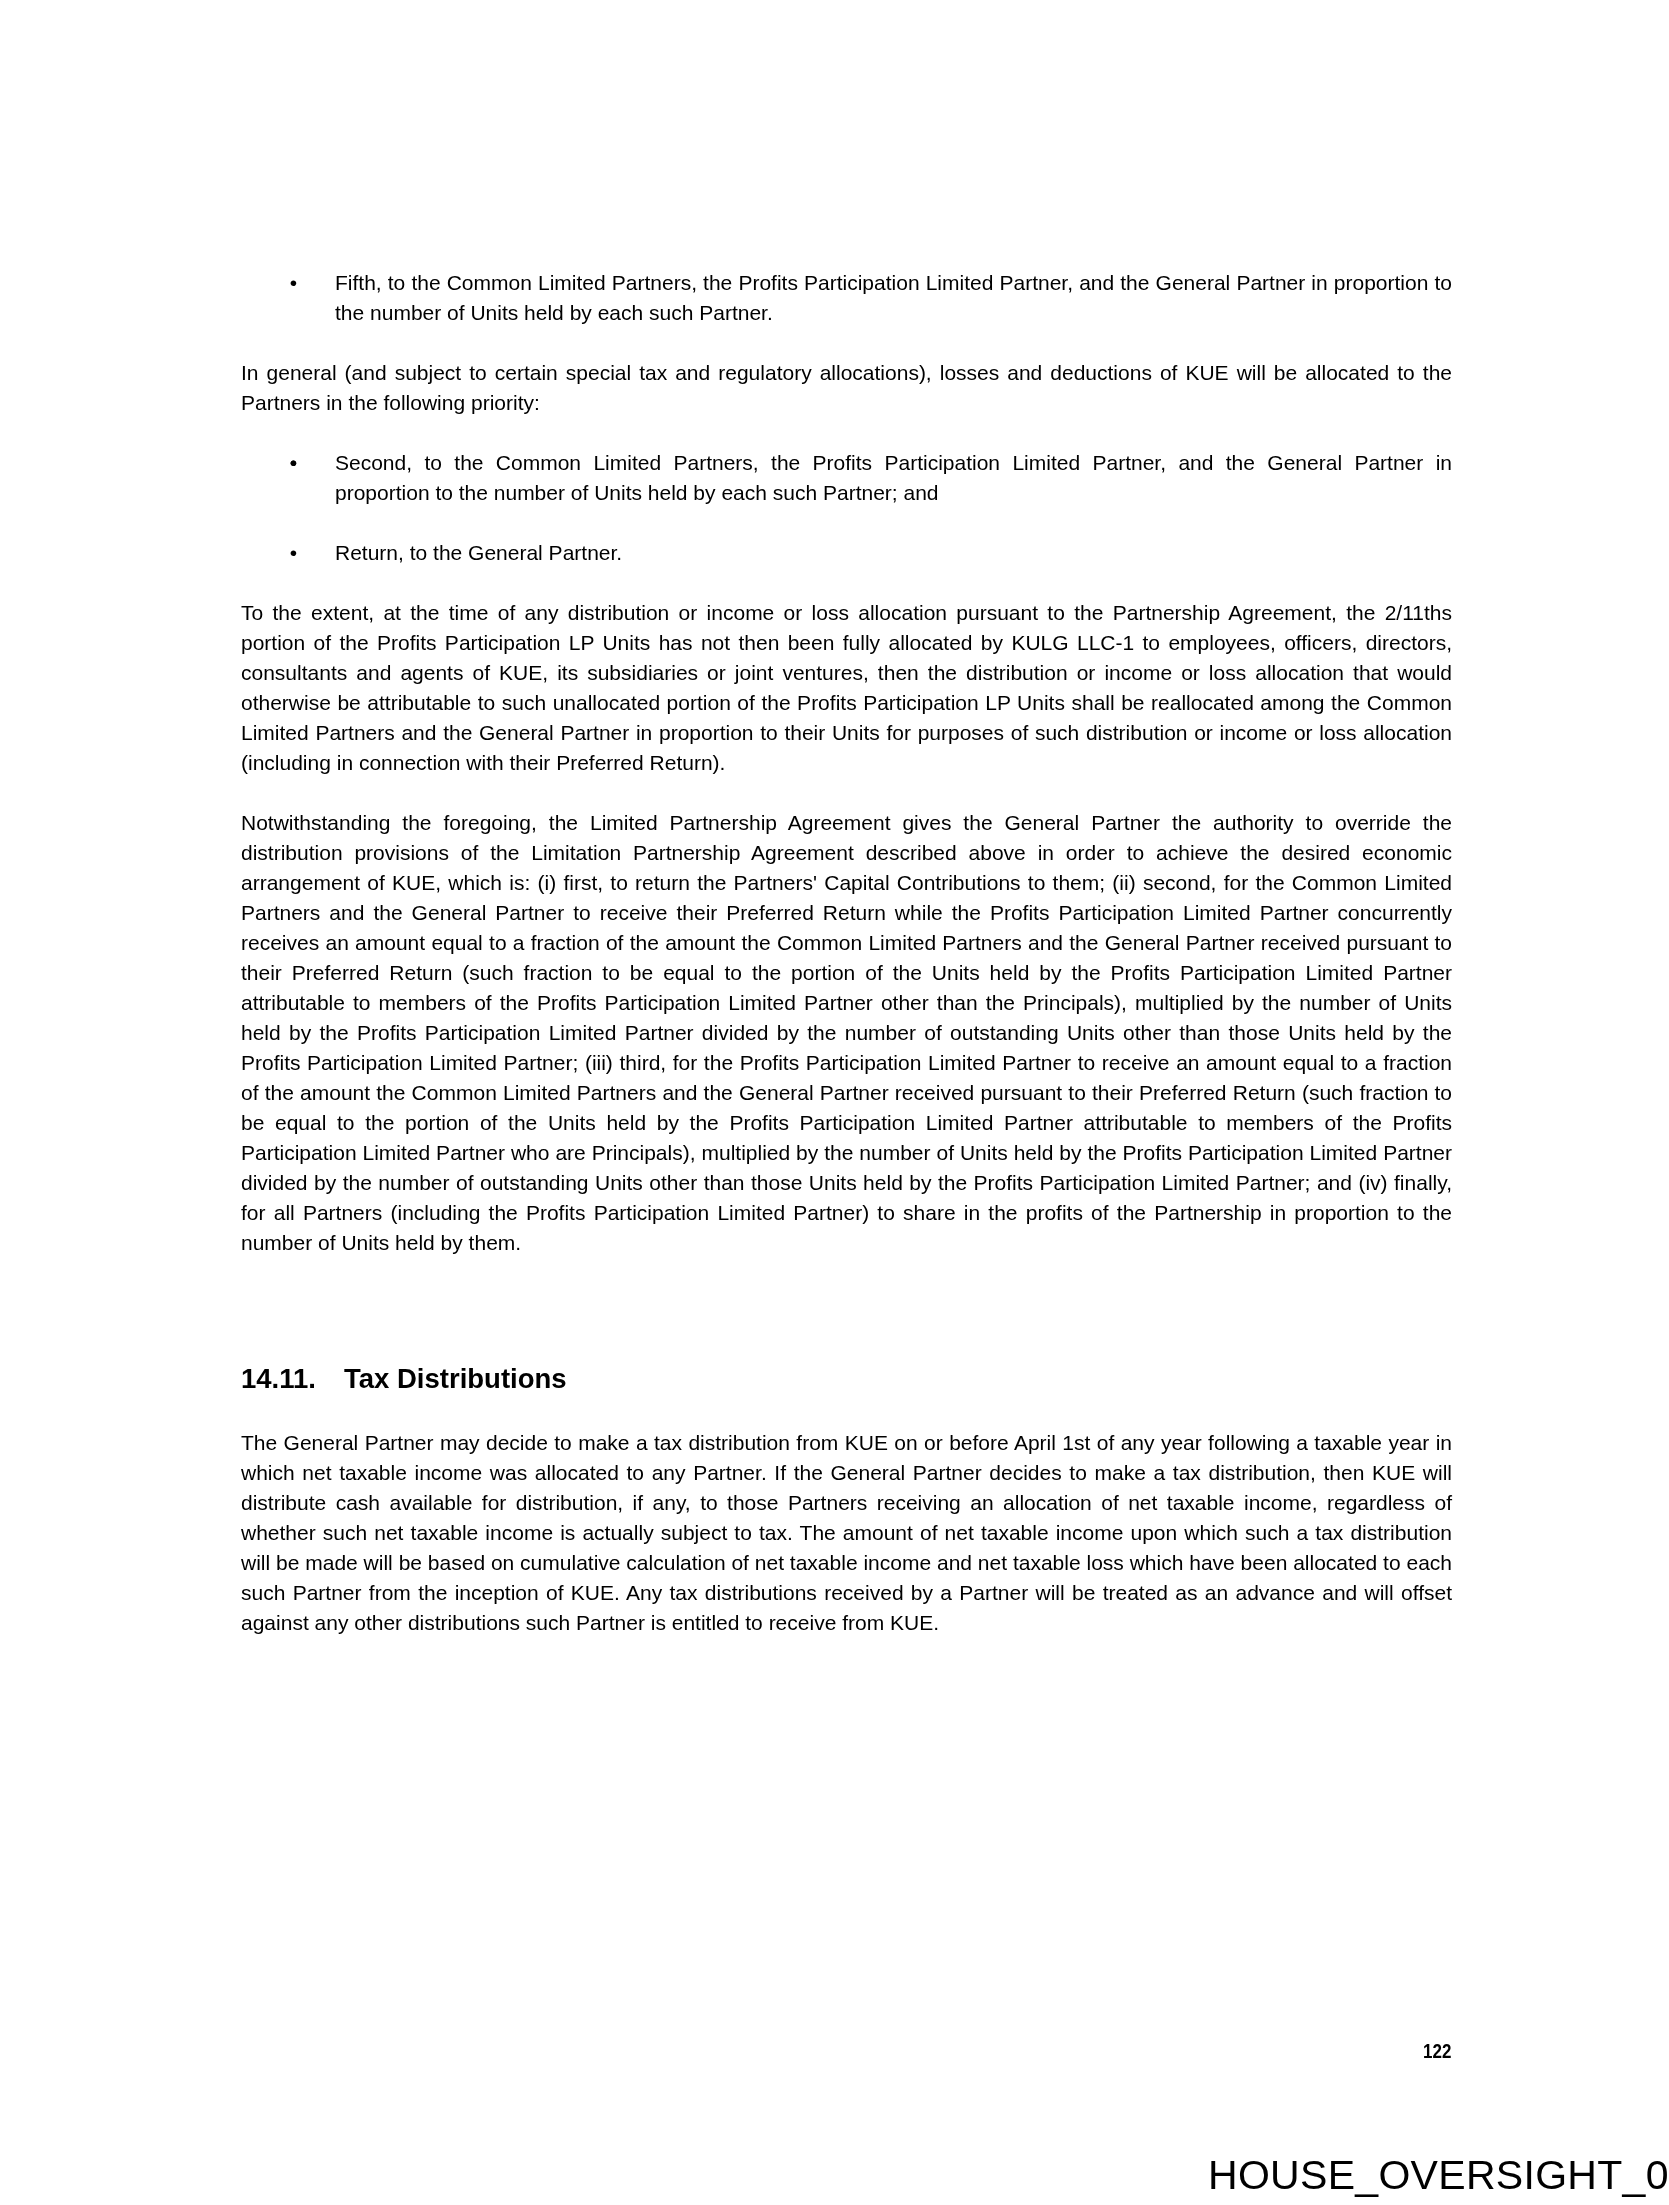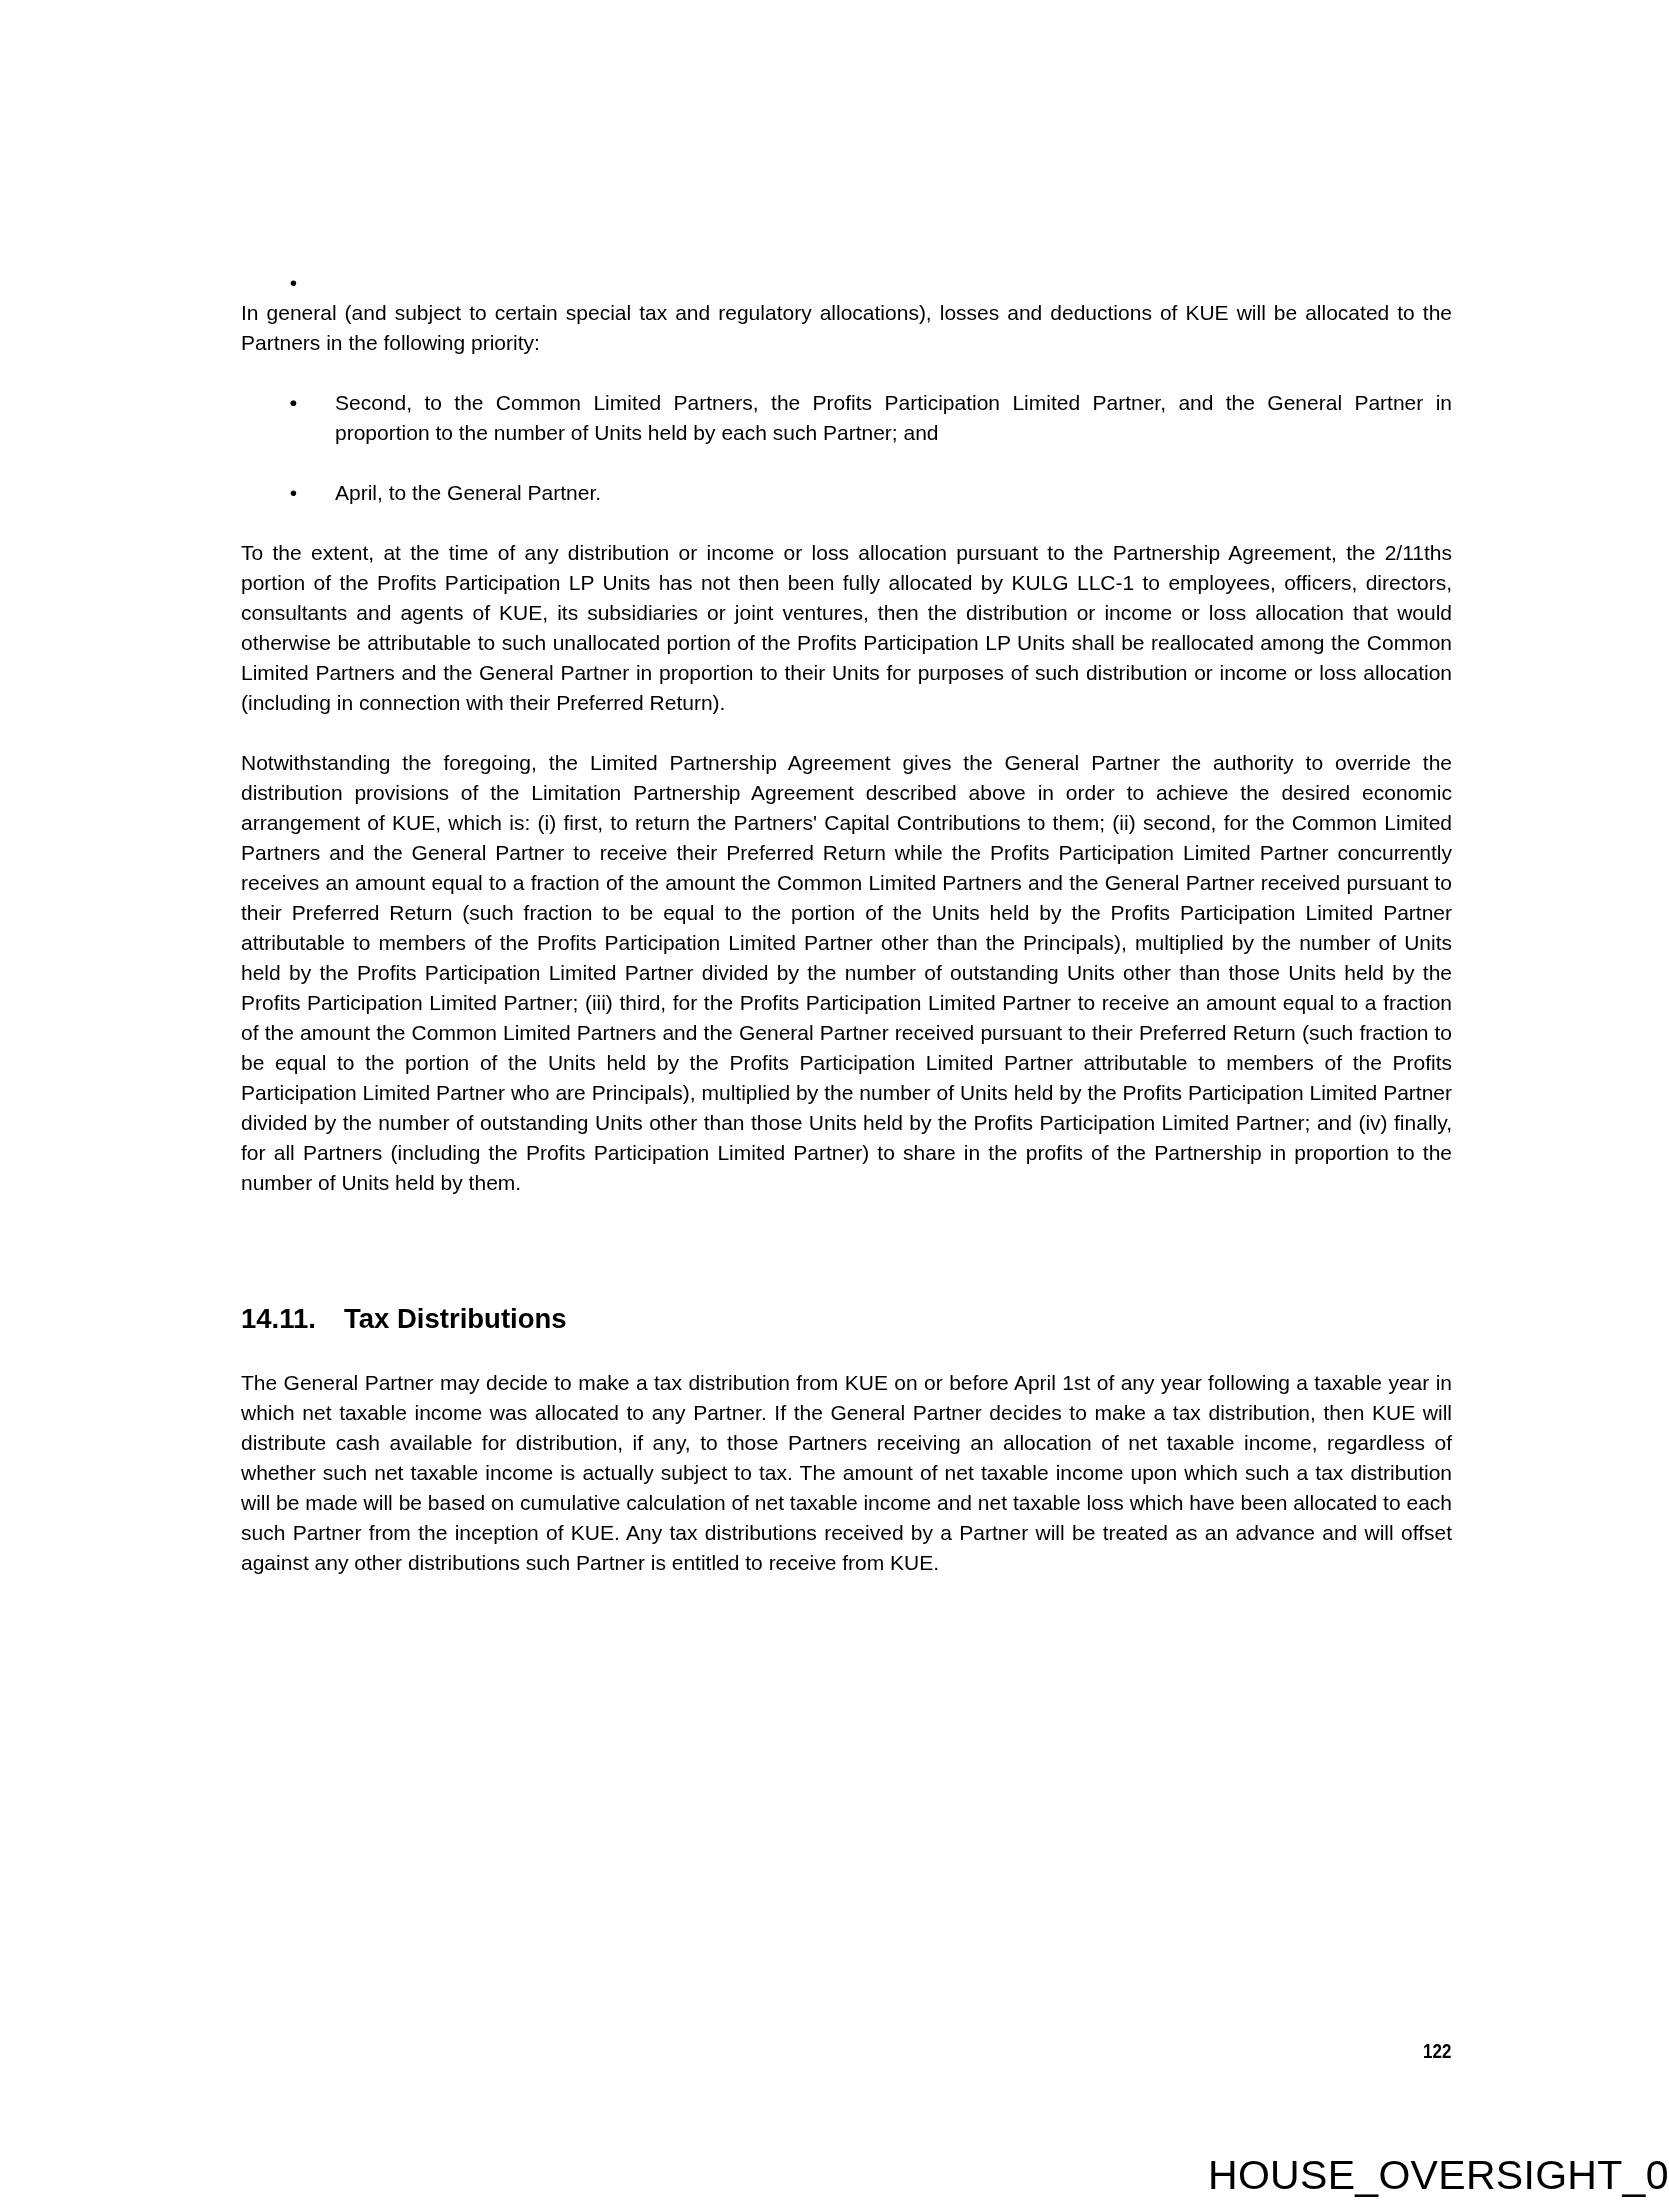--- a/index.html
+++ b/index.html
@@ -77,36 +77,37 @@
   }
 </style>
 </head>
 <body>
 
 <main class="page-body">
 
   <ul class="bullet-list">
     <li class="bullet-item">
       <span class="bullet-dot">•</span>
+      <span>Fifth, to the Common Limited Partners, the Profits Participation Limited Partner, and the General Partner in proportion to the number of Units held by each such Partner.</span>
     </li>
   </ul>
 
   <p class="para">In general (and subject to certain special tax and regulatory allocations), losses and deductions of KUE will be allocated to the Partners in the following priority:</p>
 
   <ul class="bullet-list">
     <li class="bullet-item">
       <span class="bullet-dot">•</span>
     </li>
     <li class="bullet-item">
       <span class="bullet-dot">•</span>
       <span>Second, to the Common Limited Partners, the Profits Participation Limited Partner, and the General Partner in proportion to the number of Units held by each such Partner; and</span>
     </li>
     <li class="bullet-item">
       <span class="bullet-dot">•</span>
-      <span>April, to the General Partner.</span>
+      <span>Return, to the General Partner.</span>
     </li>
   </ul>
 
   <p class="para">To the extent, at the time of any distribution or income or loss allocation pursuant to the Partnership Agreement, the 2/11ths portion of the Profits Participation LP Units has not then been fully allocated by KULG LLC-1 to employees, officers, directors, consultants and agents of KUE, its subsidiaries or joint ventures, then the distribution or income or loss allocation that would otherwise be attributable to such unallocated portion of the Profits Participation LP Units shall be reallocated among the Common Limited Partners and the General Partner in proportion to their Units for purposes of such distribution or income or loss allocation  (including in connection with their Preferred Return).</p>
 
   <p class="para" style="margin-bottom:0;">Notwithstanding the foregoing, the Limited Partnership Agreement gives the General Partner the authority to override the distribution provisions of the Limitation Partnership Agreement described above in order to achieve the desired economic arrangement of KUE, which is:  (i) first, to return the Partners' Capital Contributions to them; (ii) second, for the Common Limited Partners and the General Partner to receive their Preferred Return while the Profits Participation Limited Partner concurrently receives an amount equal to a fraction of the amount the Common Limited Partners and the General Partner received pursuant to their Preferred Return (such fraction to be equal to the portion of the Units held by the Profits Participation Limited Partner attributable to members of the Profits Participation Limited Partner other than the Principals), multiplied by the number of Units held by the Profits Participation Limited Partner divided by the number of outstanding Units other than those Units held by the Profits Participation Limited Partner; (iii) third, for the Profits Participation Limited Partner to receive an amount equal to a fraction of the amount the Common Limited Partners and the General Partner received pursuant to their Preferred Return (such fraction to be equal to the portion of the Units held by the Profits Participation Limited Partner attributable to members of the Profits Participation Limited Partner who are Principals), multiplied by the number of Units held by the Profits Participation Limited Partner divided by the number of outstanding Units other than those Units held by the Profits Participation Limited Partner; and (iv) finally, for all Partners (including the Profits Participation Limited Partner) to share in the profits of the Partnership in proportion to the number of Units held by them.</p>
 
   <h2 class="section-heading"><span class="num">14.11.</span><span>Tax Distributions</span></h2>
 
   <p class="para">The General Partner may decide to make a tax distribution from KUE on or before April 1st of any year following a taxable year in which net taxable income was allocated to any Partner.  If the General Partner decides to make a tax distribution, then KUE will distribute cash available for distribution, if any, to those Partners receiving an allocation of net taxable income, regardless of whether such net taxable income is actually subject to tax.  The amount of net taxable income upon which such a tax distribution will be made will be based on cumulative calculation of net taxable income and net taxable loss which have been allocated to each such Partner from the inception of KUE.  Any tax distributions received by a Partner will be treated as an advance and will offset against any other distributions such Partner is entitled to receive from KUE.</p>

